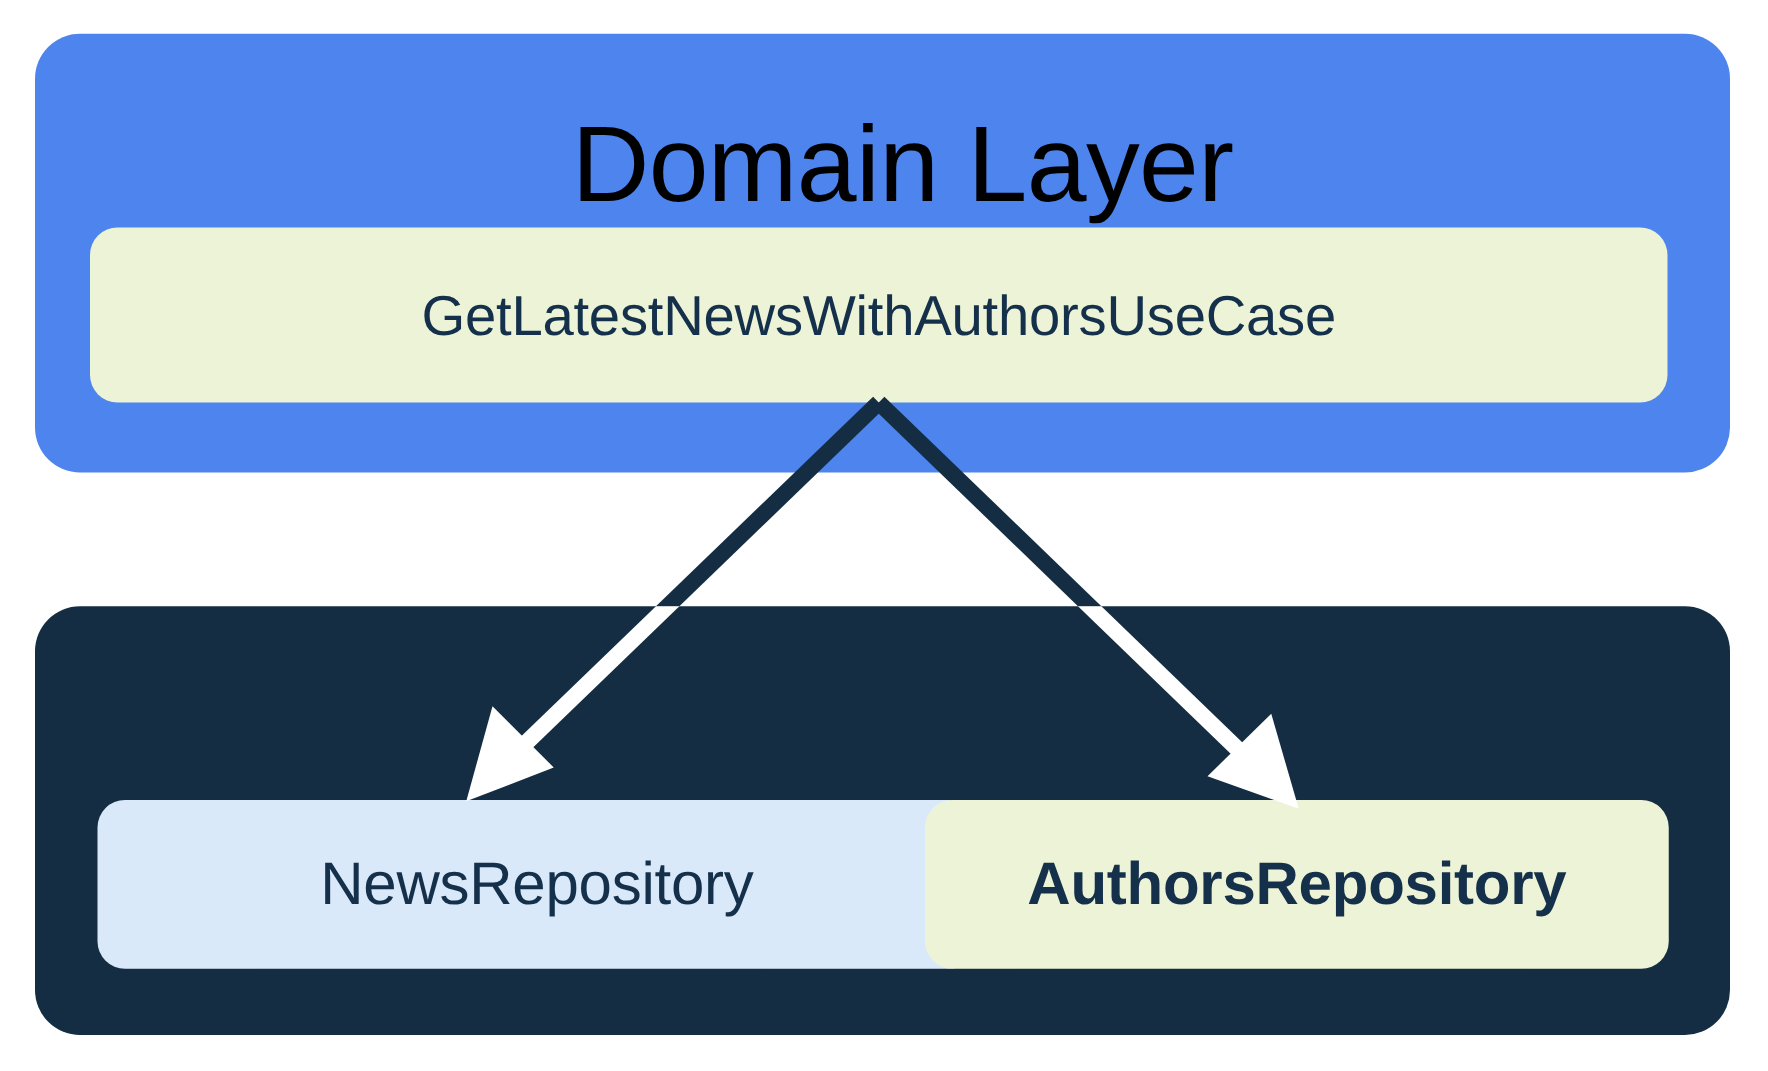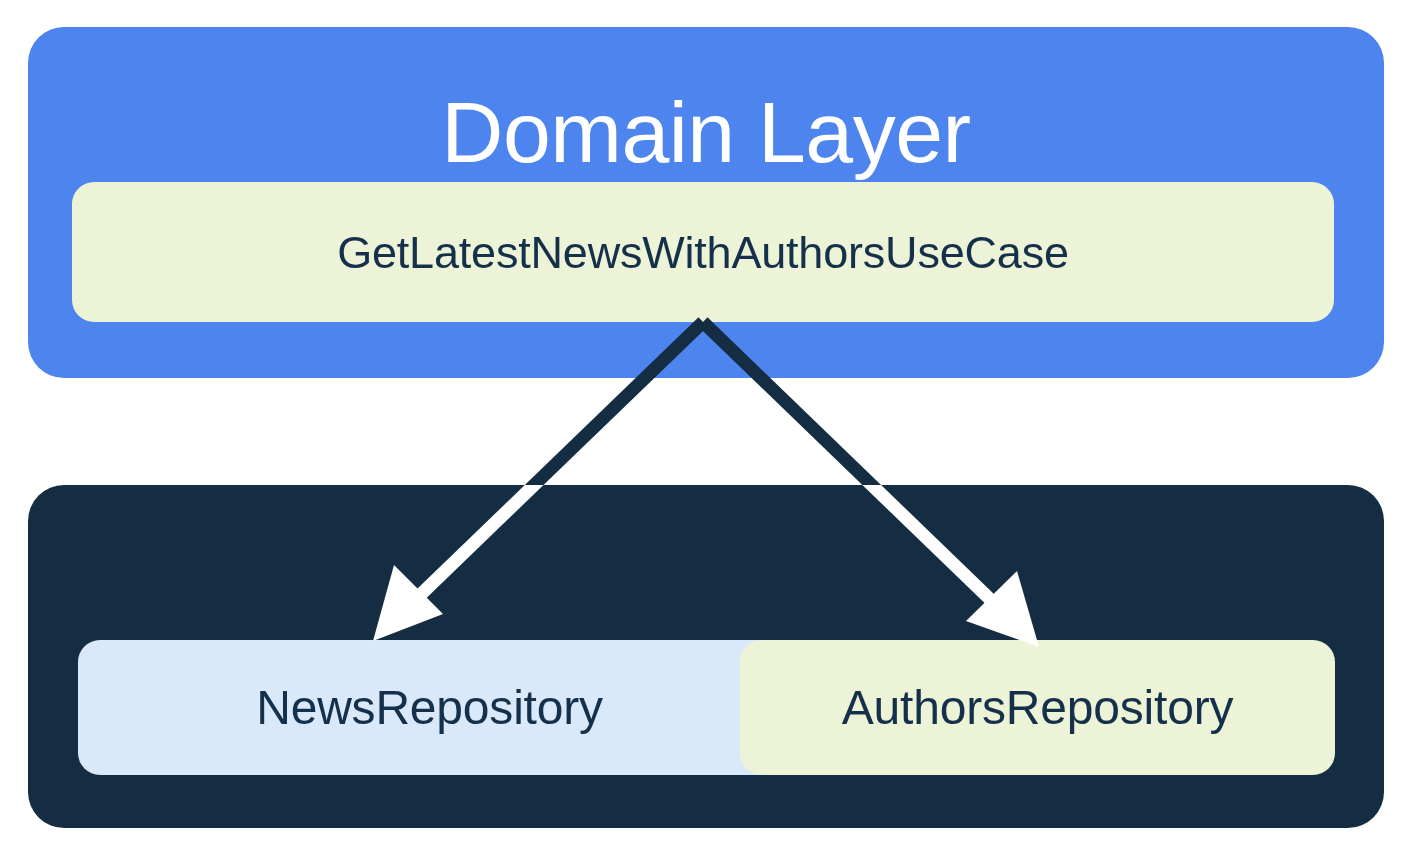--- a/index.html
+++ b/index.html
@@ -41,24 +41,24 @@
     top: 485px;
     width: 1356px;
     height: 343px;
     background: #142d42;
     border-radius: 36px;
   }
 
   
   .layer-title {
     position: absolute;
-    left: 0;
+    left: 16px;
     width: 100%;
     text-align: center;
-    color: #ffffff;
+    color: #000000;
     font-weight: 400;
     letter-spacing: -0.5px;
     line-height: 1;
     white-space: nowrap;
   }
 
   #domain-layer-title {
     top: 62px;
     font-size: 86px;
   }
@@ -99,21 +99,21 @@
   }
   #news-repository-box .component-label { font-size: 48px; }
 
   #authors-repository-box {
     left: 740px;
     top: 640px;
     width: 595px;
     height: 135px;
     background: #edf3d6;
   }
-  #authors-repository-box .component-label { font-size: 48px; }
+  #authors-repository-box .component-label { font-size: 48px; font-weight: bold; }
 
   
   #arrow-overlay {
     position: absolute;
     left: 0;
     top: 0;
     width: 1414px;
     height: 857px;
     pointer-events: none;
   }

